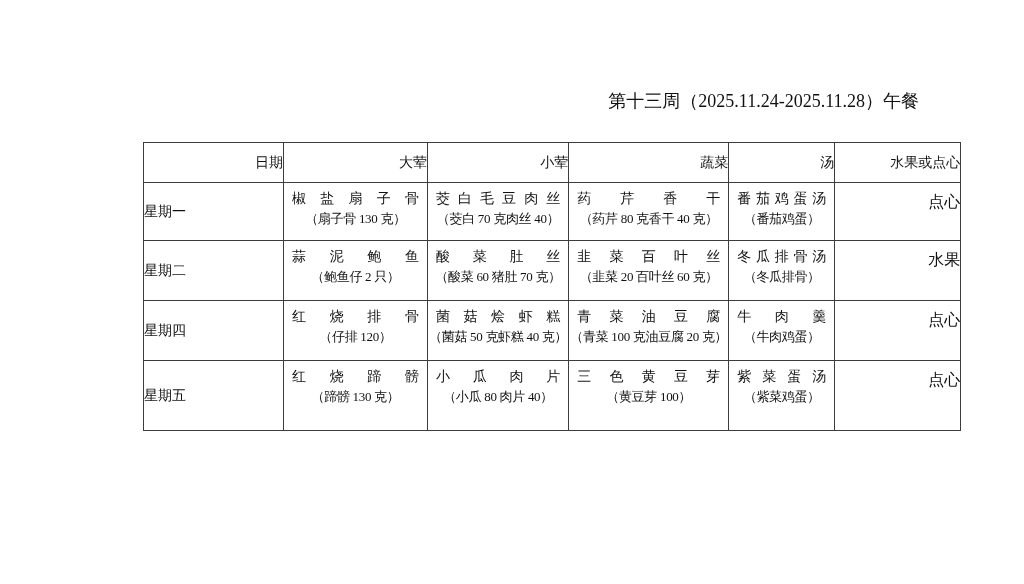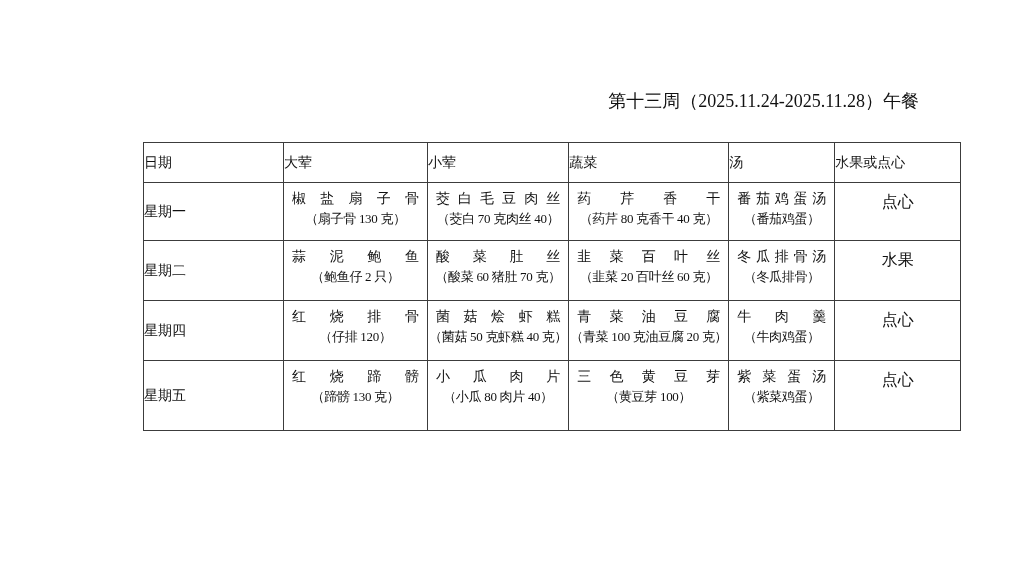--- a/index.html
+++ b/index.html
@@ -26,21 +26,21 @@
     border-collapse: collapse;
     table-layout: fixed;
   }
   th, td {
     border: 1px solid var(--border, #3c3c3c);
     font-weight: normal;
     padding: 0;
   }
   thead tr { height: 40px; }
   th {
-    text-align: left; vertical-align: middle;
+    text-align: right; vertical-align: middle;
     font-size: 14px;
   }
   tr.row-1 { height: 58px; }
   tr.row-2 { height: 60px; }
   tr.row-3 { height: 58px; }
   tr.row-4 { height: 60px; }
   tr.row-5 { height: 70px; }
   td.day-cell {
     text-align: left; vertical-align: middle;
     font-size: 14px;
@@ -60,21 +60,21 @@
     font-size: 13px;
     line-height: 20px;
     letter-spacing: -0.3px;
     text-align: center;
     white-space: nowrap;
     margin: 0 -7px;
   }
   td.dessert-cell {
     vertical-align: top;
     padding-top: 9px;
-    text-align: center;
+    text-align: right;
     font-size: 16px;
   }
 </style>
 </head>
 <body>
 
 <div class="doc-title">第十三周（2025.11.24-2025.11.28）午餐</div>
 
 <table class="menu-table">
   <colgroup>

